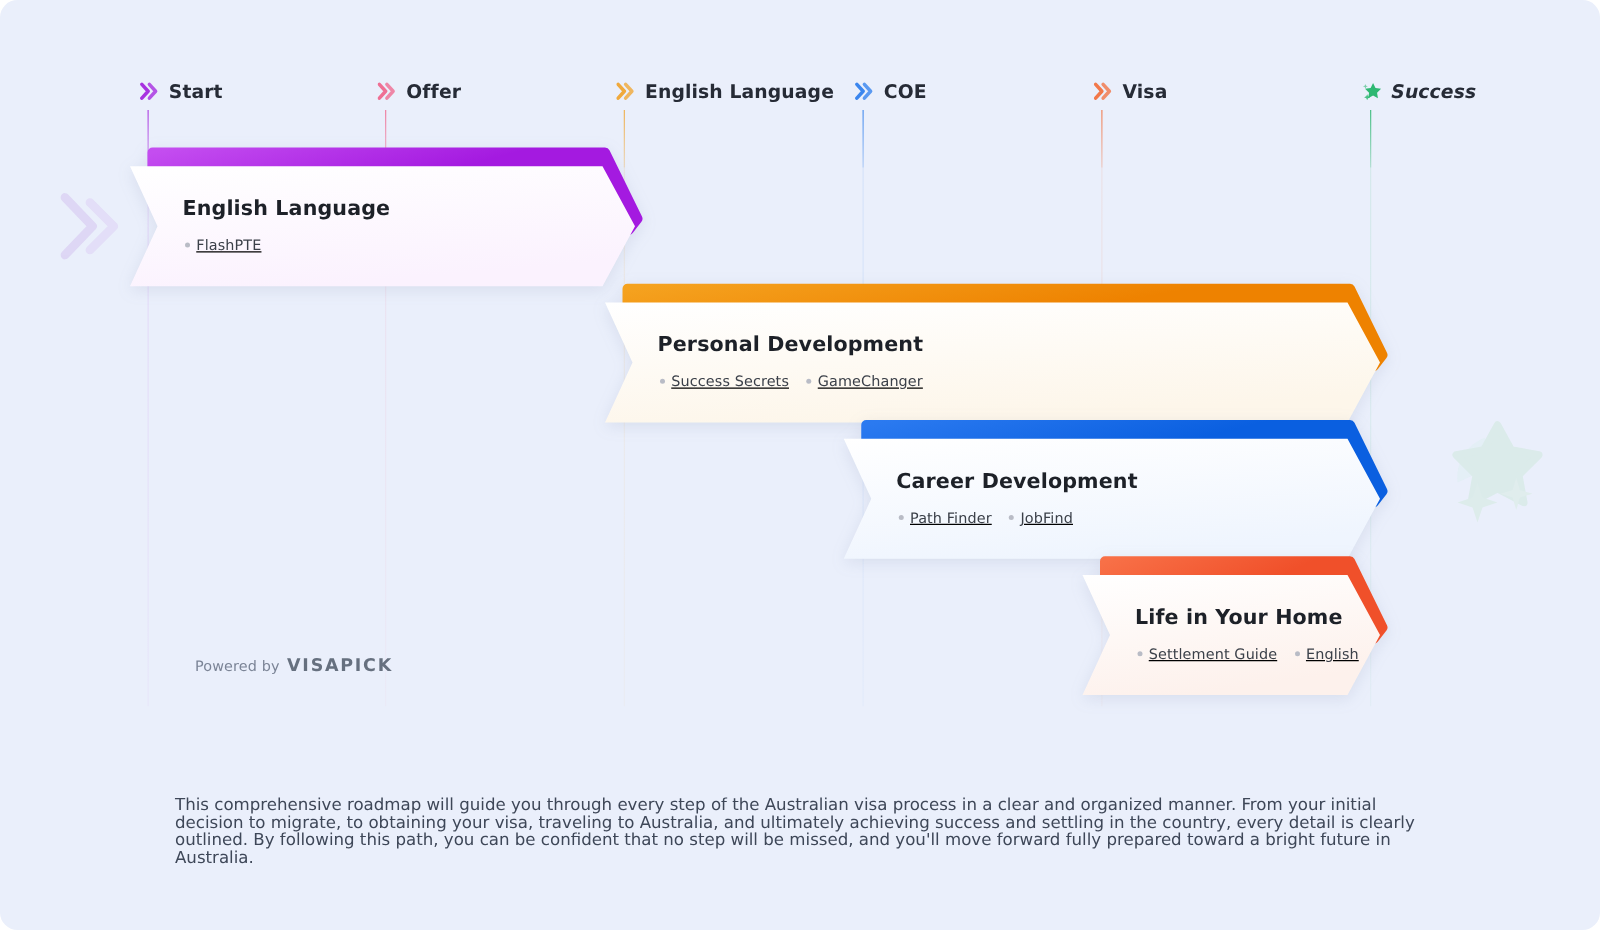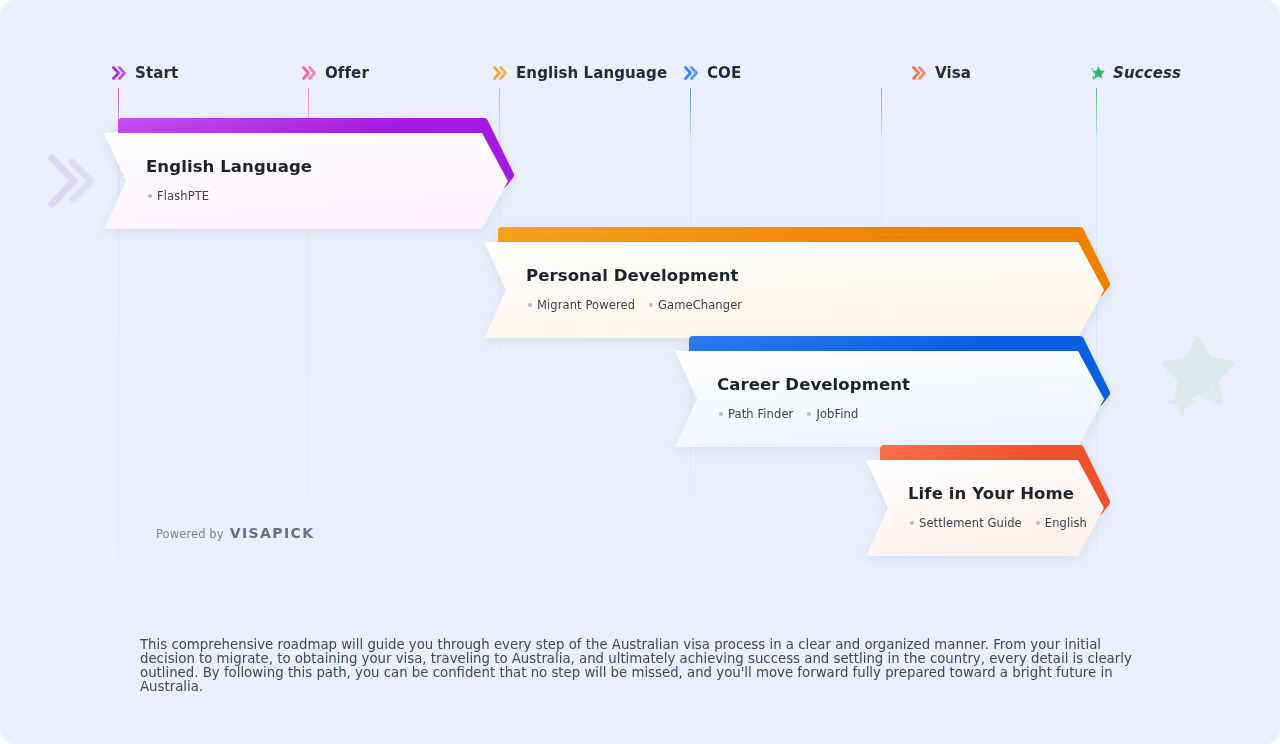--- a/index.html
+++ b/index.html
@@ -97,20 +97,21 @@
     color: #1d2128;
     letter-spacing: .1px;
     white-space: nowrap;
   }
   .card-tags {
     position: absolute;
     display: flex;
     align-items: center;
     gap: 14px;
     white-space: nowrap;
+    text-decoration: underline;
   }
   .tag {
     display: flex;
     align-items: center;
     gap: 5px;
     font-size: 11.5px;
     color: #3b4049;
     letter-spacing: .1px;
   }
   .tag .dot {
@@ -229,21 +230,21 @@
         </div>
         <div class="milestone" style="left: 684px;">
           <span style="display: flex;">
             <svg viewBox="0 0 16 18" width="16" height="18" class="mk-icon">
               <path d="M1.5 3.5 L6.5 9 L1.5 14.5" fill="none" stroke="#3b86ee" stroke-width="2.8" stroke-linecap="round" stroke-linejoin="round" opacity="1"></path>
               <path d="M7.5 3.5 L12.5 9 L7.5 14.5" fill="none" stroke="#3b86ee" stroke-width="2.8" stroke-linecap="round" stroke-linejoin="round" opacity=".82"></path>
             </svg>
           </span>
           <span class="mk-label">COE</span>
         </div>
-        <div class="milestone" style="left: 912px;">
+        <div class="milestone" style="left: 875px;">
           <span style="display: flex;">
             <svg viewBox="0 0 16 18" width="16" height="18" class="mk-icon">
               <path d="M1.5 3.5 L6.5 9 L1.5 14.5" fill="none" stroke="#f2784a" stroke-width="2.8" stroke-linecap="round" stroke-linejoin="round" opacity="1"></path>
               <path d="M7.5 3.5 L12.5 9 L7.5 14.5" fill="none" stroke="#f2784a" stroke-width="2.8" stroke-linecap="round" stroke-linejoin="round" opacity=".82"></path>
             </svg>
           </span>
           <span class="mk-label">Visa</span>
         </div>
         <div class="milestone" style="left: 1090px; font-style: italic;">
           <span style="display: flex;">
@@ -297,21 +298,21 @@
      </linearGradient>
             </defs>
             <polygon points="18,-11 596,-11 622,42 615,51 592,2 18,2" fill="url(#g1a)" stroke-linejoin="round" stroke-width="8" stroke="url(#g1a)"></polygon>
             <polygon points="0,0 594,0 620,48 594,96 0,96 22,48" fill="url(#g1b)"></polygon>
           </svg>
           <div class="card-body">
             <div class="card-title" style="left: 42px; top: 24px;">Personal Development</div>
             <div class="card-tags" style="left: 44px; top: 56px;">
               <span class="tag">
                 <span class="dot"></span>
-                <span>Migrant Powered</span>
+                <span>Success Secrets</span>
               </span>
               <span class="tag">
                 <span class="dot"></span>
                 <span>GameChanger</span>
               </span>
             </div>
           </div>
         </div>
         <div class="card" style="left: 675px; top: 351px; width: 429px; height: 96px;">
           <svg class="card-svg" width="435" height="113" viewBox="0 -11 435 113" style="top: -11px;">

